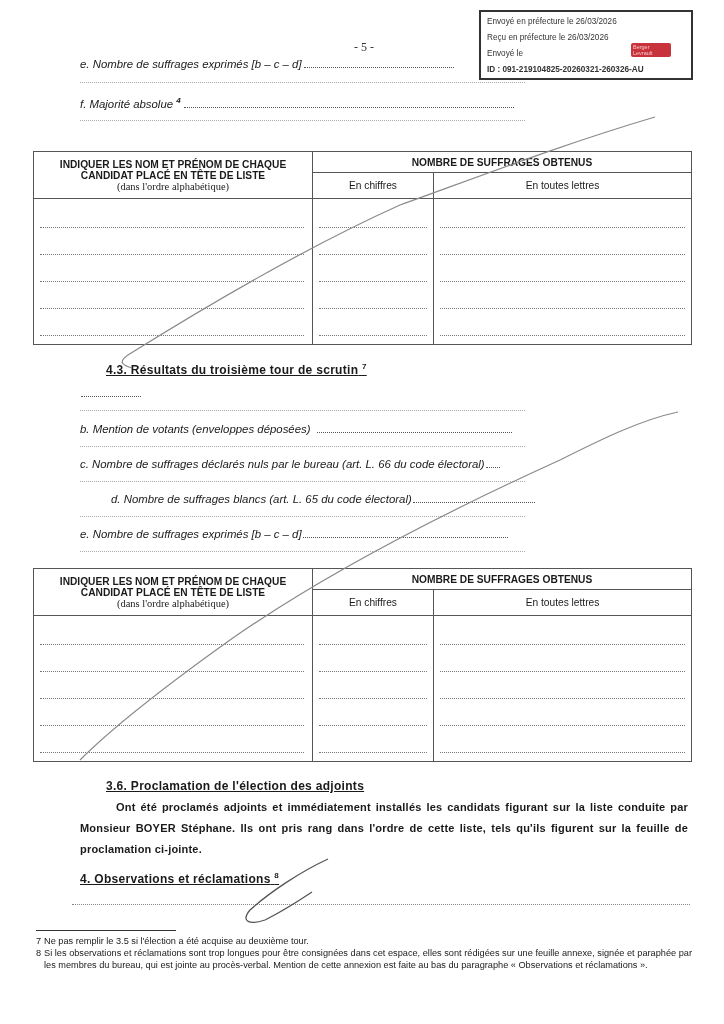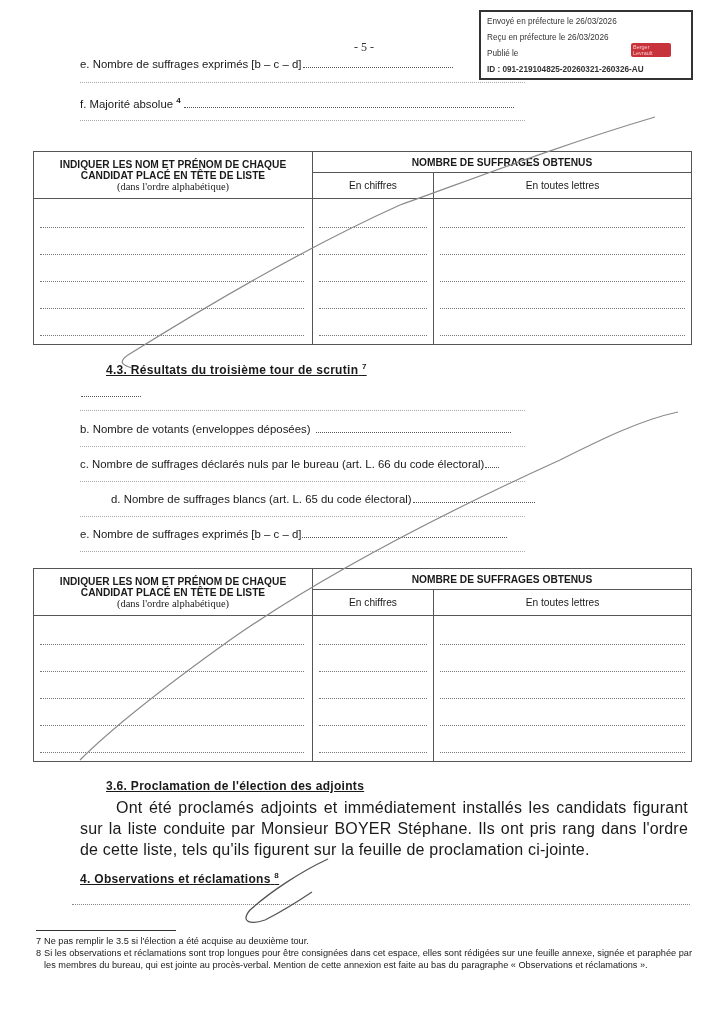--- a/index.html
+++ b/index.html
@@ -1,51 +1,51 @@
 <!DOCTYPE html>
 <html><head>
   <meta charset="utf-8">
   <style>
     html, body { margin: 0; padding: 0; background: #ffffff; }
     body { width: 724px; height: 1024px; position: relative; overflow: hidden; color: #1a1a1a; font-family: "Liberation Sans", sans-serif; }
     .abs { position: absolute; }
     .page-num { font-family: "Liberation Serif", serif; font-size: 12px; color: #333; }
-    .line-text { font-size: 11.4px; white-space: nowrap; }
+    .line-text { font-size: 11.4px; white-space: nowrap; font-style: italic; }
     .dots { display: inline-block; border-bottom: 1px dotted #555; height: 1px; vertical-align: baseline; }
     .dotline { position: absolute; height: 0; border-top: 1px dotted #aaa; }
     sup { font-size: 8px; font-weight: bold; }
     
     .stamp { left: 479px; top: 10px; width: 214px; height: 70px; border: 2px solid #333; box-sizing: border-box; background: #fff; }
     .stamp-line { position: absolute; left: 6px; font-size: 8.2px; color: #333; white-space: nowrap; }
     .stamp-logo { position: absolute; left: 150px; top: 31px; width: 40px; height: 14px; background: #c8323a; border-radius: 2px; color: #f5c9cc; font-size: 5.5px; line-height: 6px; padding: 1px 2px; box-sizing: border-box; }
     
     table.cand { position: absolute; left: 33px; width: 658px; border-collapse: collapse; table-layout: fixed; }
     table.cand td, table.cand th { border: 1.5px solid #555; padding: 0; }
     table.cand th { font-weight: bold; font-size: 10.2px; text-align: center; vertical-align: middle; }
     .th-sub { font-family: "Liberation Serif", serif; font-weight: normal; font-size: 10.5px; display: block; }
     .th-cell-normal { font-weight: normal !important; font-size: 10.2px; }
     .body-cell { height: 145px; position: relative; vertical-align: top; }
     .cell-dot { position: absolute; height: 0; border-top: 1px dotted #777; }
     h3.sec { position: absolute; margin: 0; font-size: 12px; font-weight: bold; text-decoration: underline; white-space: nowrap; letter-spacing: 0.3px; }
-    .para { position: absolute; left: 80px; width: 608px; font-size: 16px; line-height: 21px; text-align: justify; letter-spacing: 0.2px; }
+    .para { position: absolute; left: 80px; width: 608px; font-size: 11px; line-height: 21px; text-align: justify; letter-spacing: 0.2px; font-weight: bold; }
     .fn-rule { position: absolute; left: 36px; top: 930px; width: 140px; border-top: 1px solid #333; }
     .fn { position: absolute; left: 36px; width: 656px; font-size: 9.2px; line-height: 11.5px; }
     .fn .num { position: absolute; left: 0; }
     .fn .txt { display: block; margin-left: 8px; text-align: justify; }
     svg.strokes { position: absolute; left: 0; top: 0; width: 724px; height: 1024px; pointer-events: none; }
   </style>
 </head>
 <body>
 
 <div class="abs page-num" style="left:354px; top:40px;">- 5 -</div>
 
 <div class="abs stamp">
   <div class="stamp-line" style="top:5px;">Envoyé en préfecture le 26/03/2026</div>
   <div class="stamp-line" style="top:21px;">Reçu en préfecture le 26/03/2026</div>
-  <div class="stamp-line" style="top:37px;">Publié le</div>
+  <div class="stamp-line" style="top:37px;">Envoyé le</div>
   <div class="stamp-line" style="top:53px;font-weight:bold;">ID : 091-219104825-20260321-260326-AU</div>
   <div class="stamp-logo">Berger Levrault</div>
 </div>
 
 <div class="abs line-text" style="left:80px; top:58px;">
   <span>e. Nombre de suffrages exprimés [b – c – d]</span><span class="dots" style="width:150px; margin-left:2px;"></span>
 </div>
 <div class="dotline" style="left:80px; top:82px; width:445px;"></div>
 
 <div class="abs line-text" style="left:80px; top:96px;">
@@ -99,21 +99,21 @@
   </table>
 
 <h3 class="sec" style="left:106px; top:362px;"><span>4.3. Résultats du troisième tour de scrutin</span> <sup>7</sup></h3>
 
 <div class="abs line-text" style="left:80px; top:387px;">
   <span class="dots" style="width:60px; margin-left:1px;"></span>
 </div>
 <div class="dotline" style="left:80px; top:410px; width:445px;"></div>
 
 <div class="abs line-text" style="left:80px; top:423px;">
-  <span>b. Nombre de votants (enveloppes déposées)</span><span class="dots" style="width:195px; margin-left:6px;"></span>
+  <span>b. Mention de votants (enveloppes déposées)</span><span class="dots" style="width:195px; margin-left:6px;"></span>
 </div>
 <div class="dotline" style="left:80px; top:446px; width:445px;"></div>
 
 <div class="abs line-text" style="left:80px; top:458px;">
   <span>c. Nombre de suffrages déclarés nuls par le bureau (art. L. 66 du code électoral)</span><span class="dots" style="width:14px; margin-left:1px;"></span>
 </div>
 <div class="dotline" style="left:80px; top:481px; width:445px;"></div>
 
 <div class="abs line-text" style="left:80px; top:493px;margin-left:31px;">
   <span>d. Nombre de suffrages blancs (art. L. 65 du code électoral)</span><span class="dots" style="width:122px; margin-left:1px;"></span>

